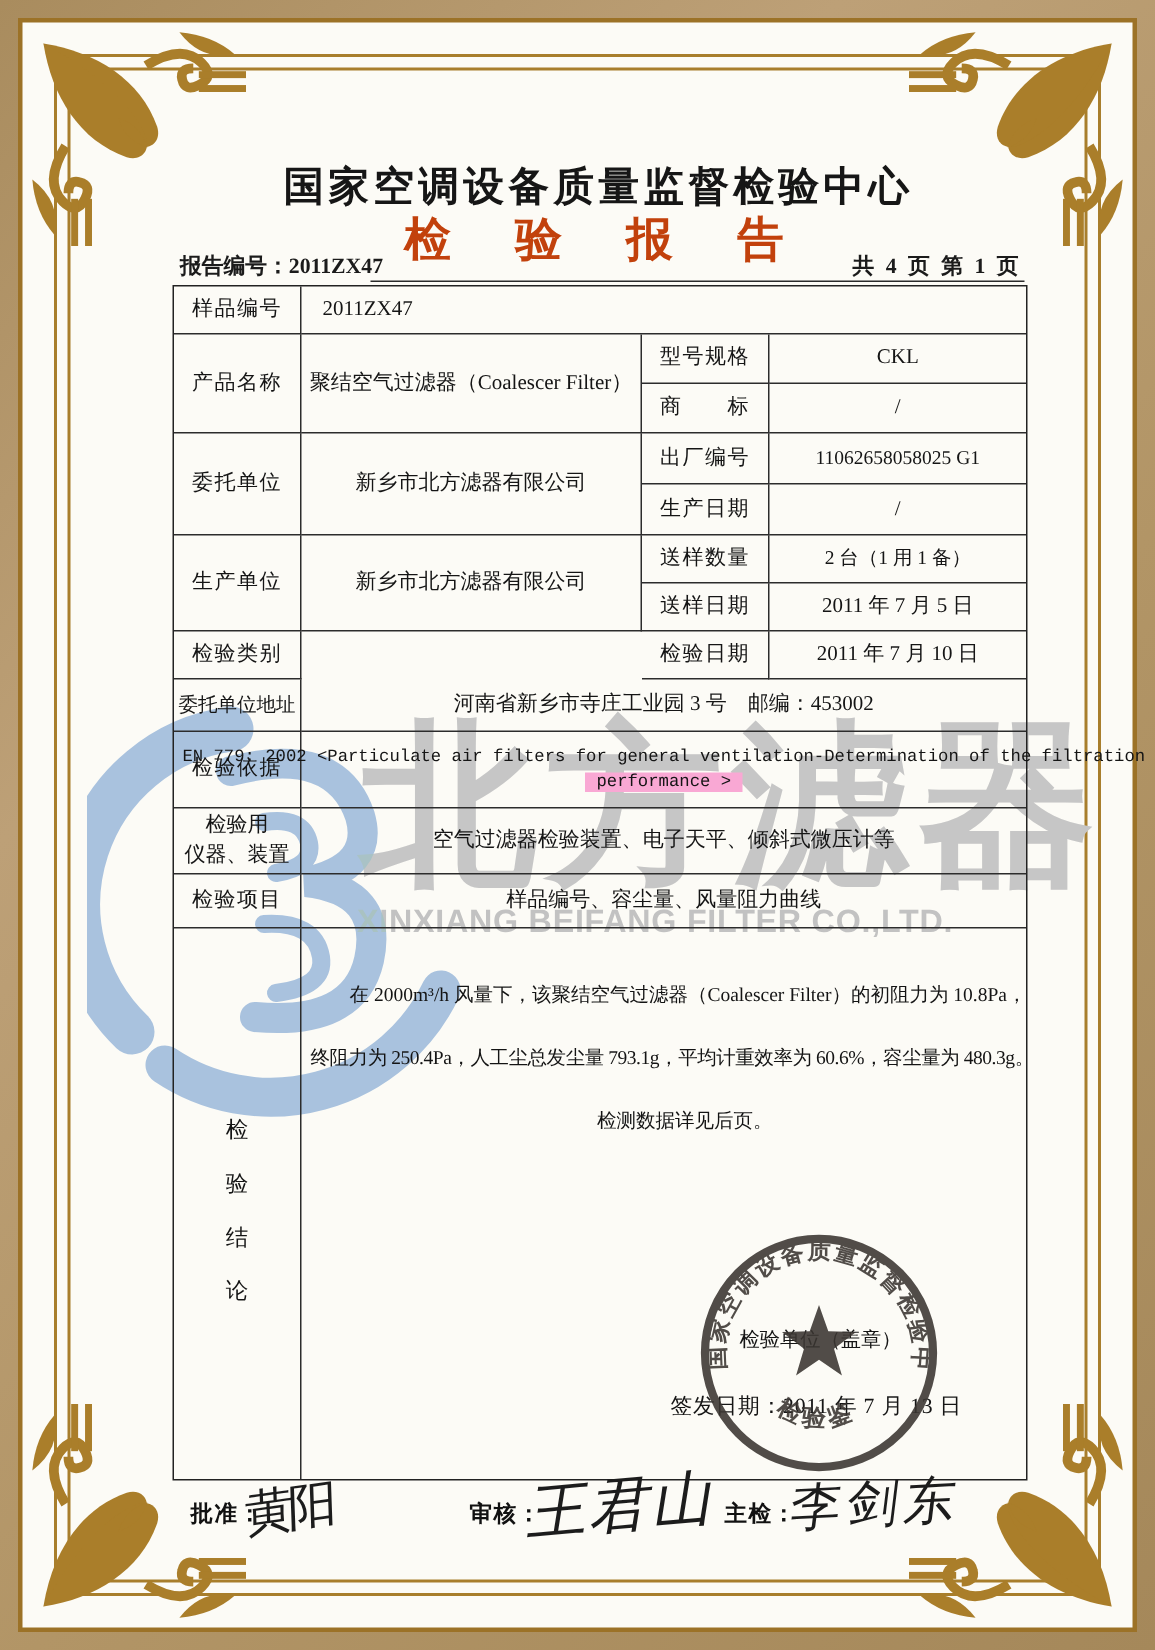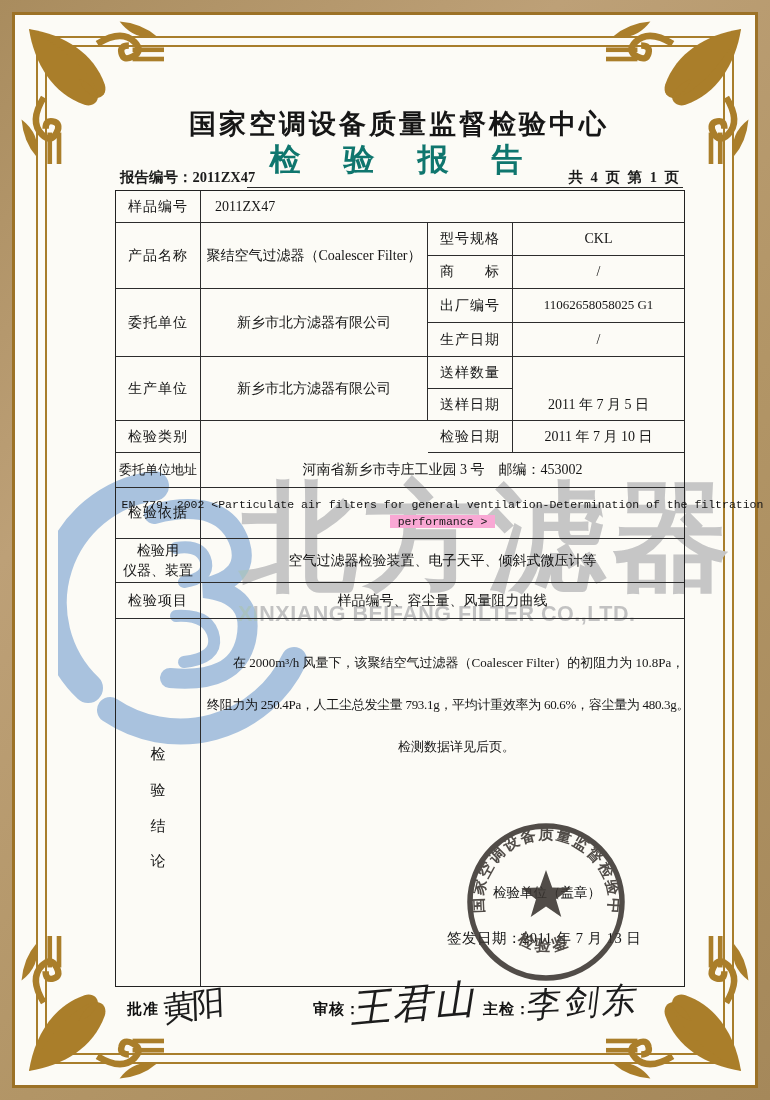--- a/index.html
+++ b/index.html
@@ -19,21 +19,21 @@
   .corner.tr{top:16px;right:16px;transform:rotate(90deg);}
   .corner.br{bottom:16px;right:16px;transform:rotate(180deg);}
   .corner.bl{bottom:16px;left:16px;transform:rotate(270deg);}
 
   .org-title{
     position:absolute;left:115px;width:568px;top:106px;text-align:center;
     font-size:27px;font-weight:bold;letter-spacing:3px;color:#161616;z-index:4;
   }
   .report-title{
     position:absolute;left:115px;width:568px;top:139px;text-align:center;
-    font-size:31px;font-weight:bold;letter-spacing:6px;color:#0f766e;z-index:4;
+    font-size:31px;font-weight:bold;letter-spacing:6px;color:#c2410c;z-index:4;
   }
   .hdr-row{position:absolute;left:115px;width:568px;top:168px;height:20px;z-index:4;
     font-size:14.5px;color:#1b1b1b;text-decoration:underline;}
   .hdr-no{position:absolute;left:5px;top:0;font-weight:bold;}
   .hdr-pages{position:absolute;right:2px;top:0;font-weight:bold;letter-spacing:2px;}
   .hdr-line{position:absolute;left:132px;right:0;top:19px;border-top:1.6px solid #2a2a2a;}
 
   .tg{
     position:absolute;left:115px;top:190px;width:568px;height:795px;z-index:4;
     display:grid;
@@ -177,20 +177,21 @@
   <div class="cell lbl" style="grid-row:4/6;grid-column:1">委托单位</div>
   <div class="cell" style="grid-row:4/6;grid-column:2">新乡市北方滤器有限公司</div>
   <div class="cell lbl" style="grid-row:4;grid-column:3">出厂编号</div>
   <div class="cell nr small" style="grid-row:4;grid-column:4">11062658058025 G1</div>
   <div class="cell lbl" style="grid-row:5;grid-column:3">生产日期</div>
   <div class="cell nr" style="grid-row:5;grid-column:4">/</div>
 
   <div class="cell lbl" style="grid-row:6/8;grid-column:1">生产单位</div>
   <div class="cell" style="grid-row:6/8;grid-column:2">新乡市北方滤器有限公司</div>
   <div class="cell lbl" style="grid-row:6;grid-column:3">送样数量</div>
+  <div class="cell nr small" style="grid-row:6;grid-column:4">2 台（1 用 1 备）</div>
   <div class="cell lbl" style="grid-row:7;grid-column:3">送样日期</div>
   <div class="cell nr" style="grid-row:7;grid-column:4">2011 年 7 月 5 日</div>
 
   <div class="cell lbl" style="grid-row:8;grid-column:1">检验类别</div>
   <div class="cell lbl" style="grid-row:8;grid-column:3">检验日期</div>
   <div class="cell nr" style="grid-row:8;grid-column:4">2011 年 7 月 10 日</div>
 
   <div class="cell lbl small" style="grid-row:9;grid-column:1;letter-spacing:0">委托单位地址</div>
   <div class="cell nr" style="grid-row:9;grid-column:2/5">河南省新乡市寺庄工业园 3 号　邮编：453002</div>
 

